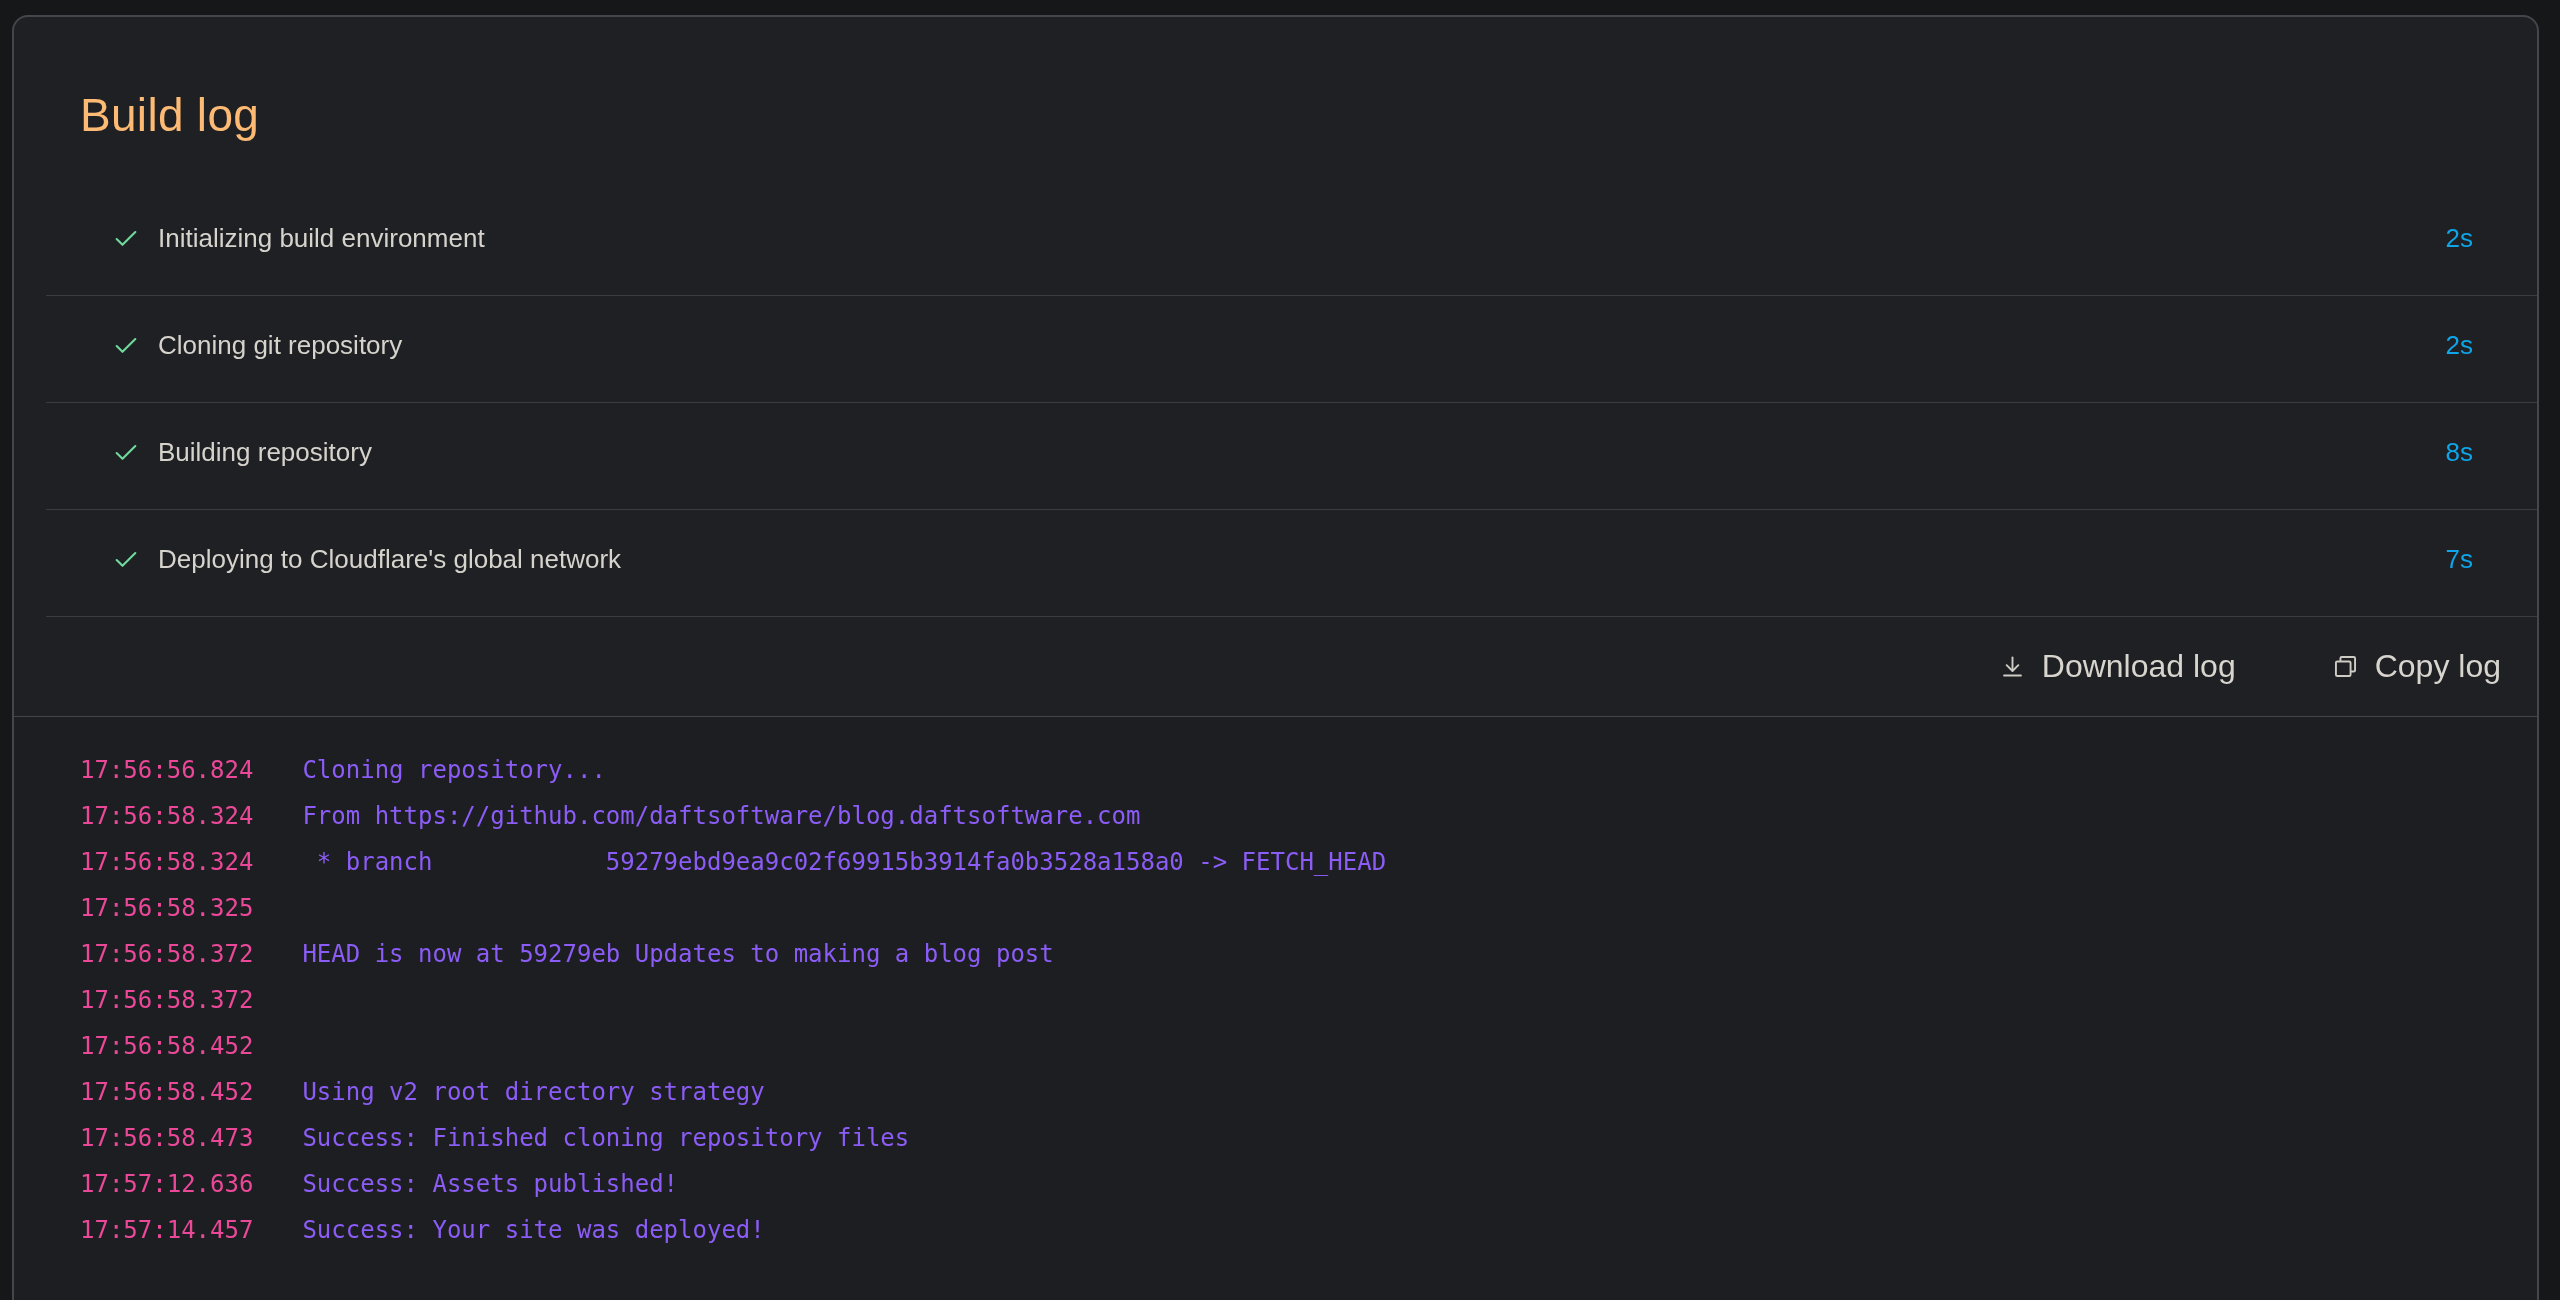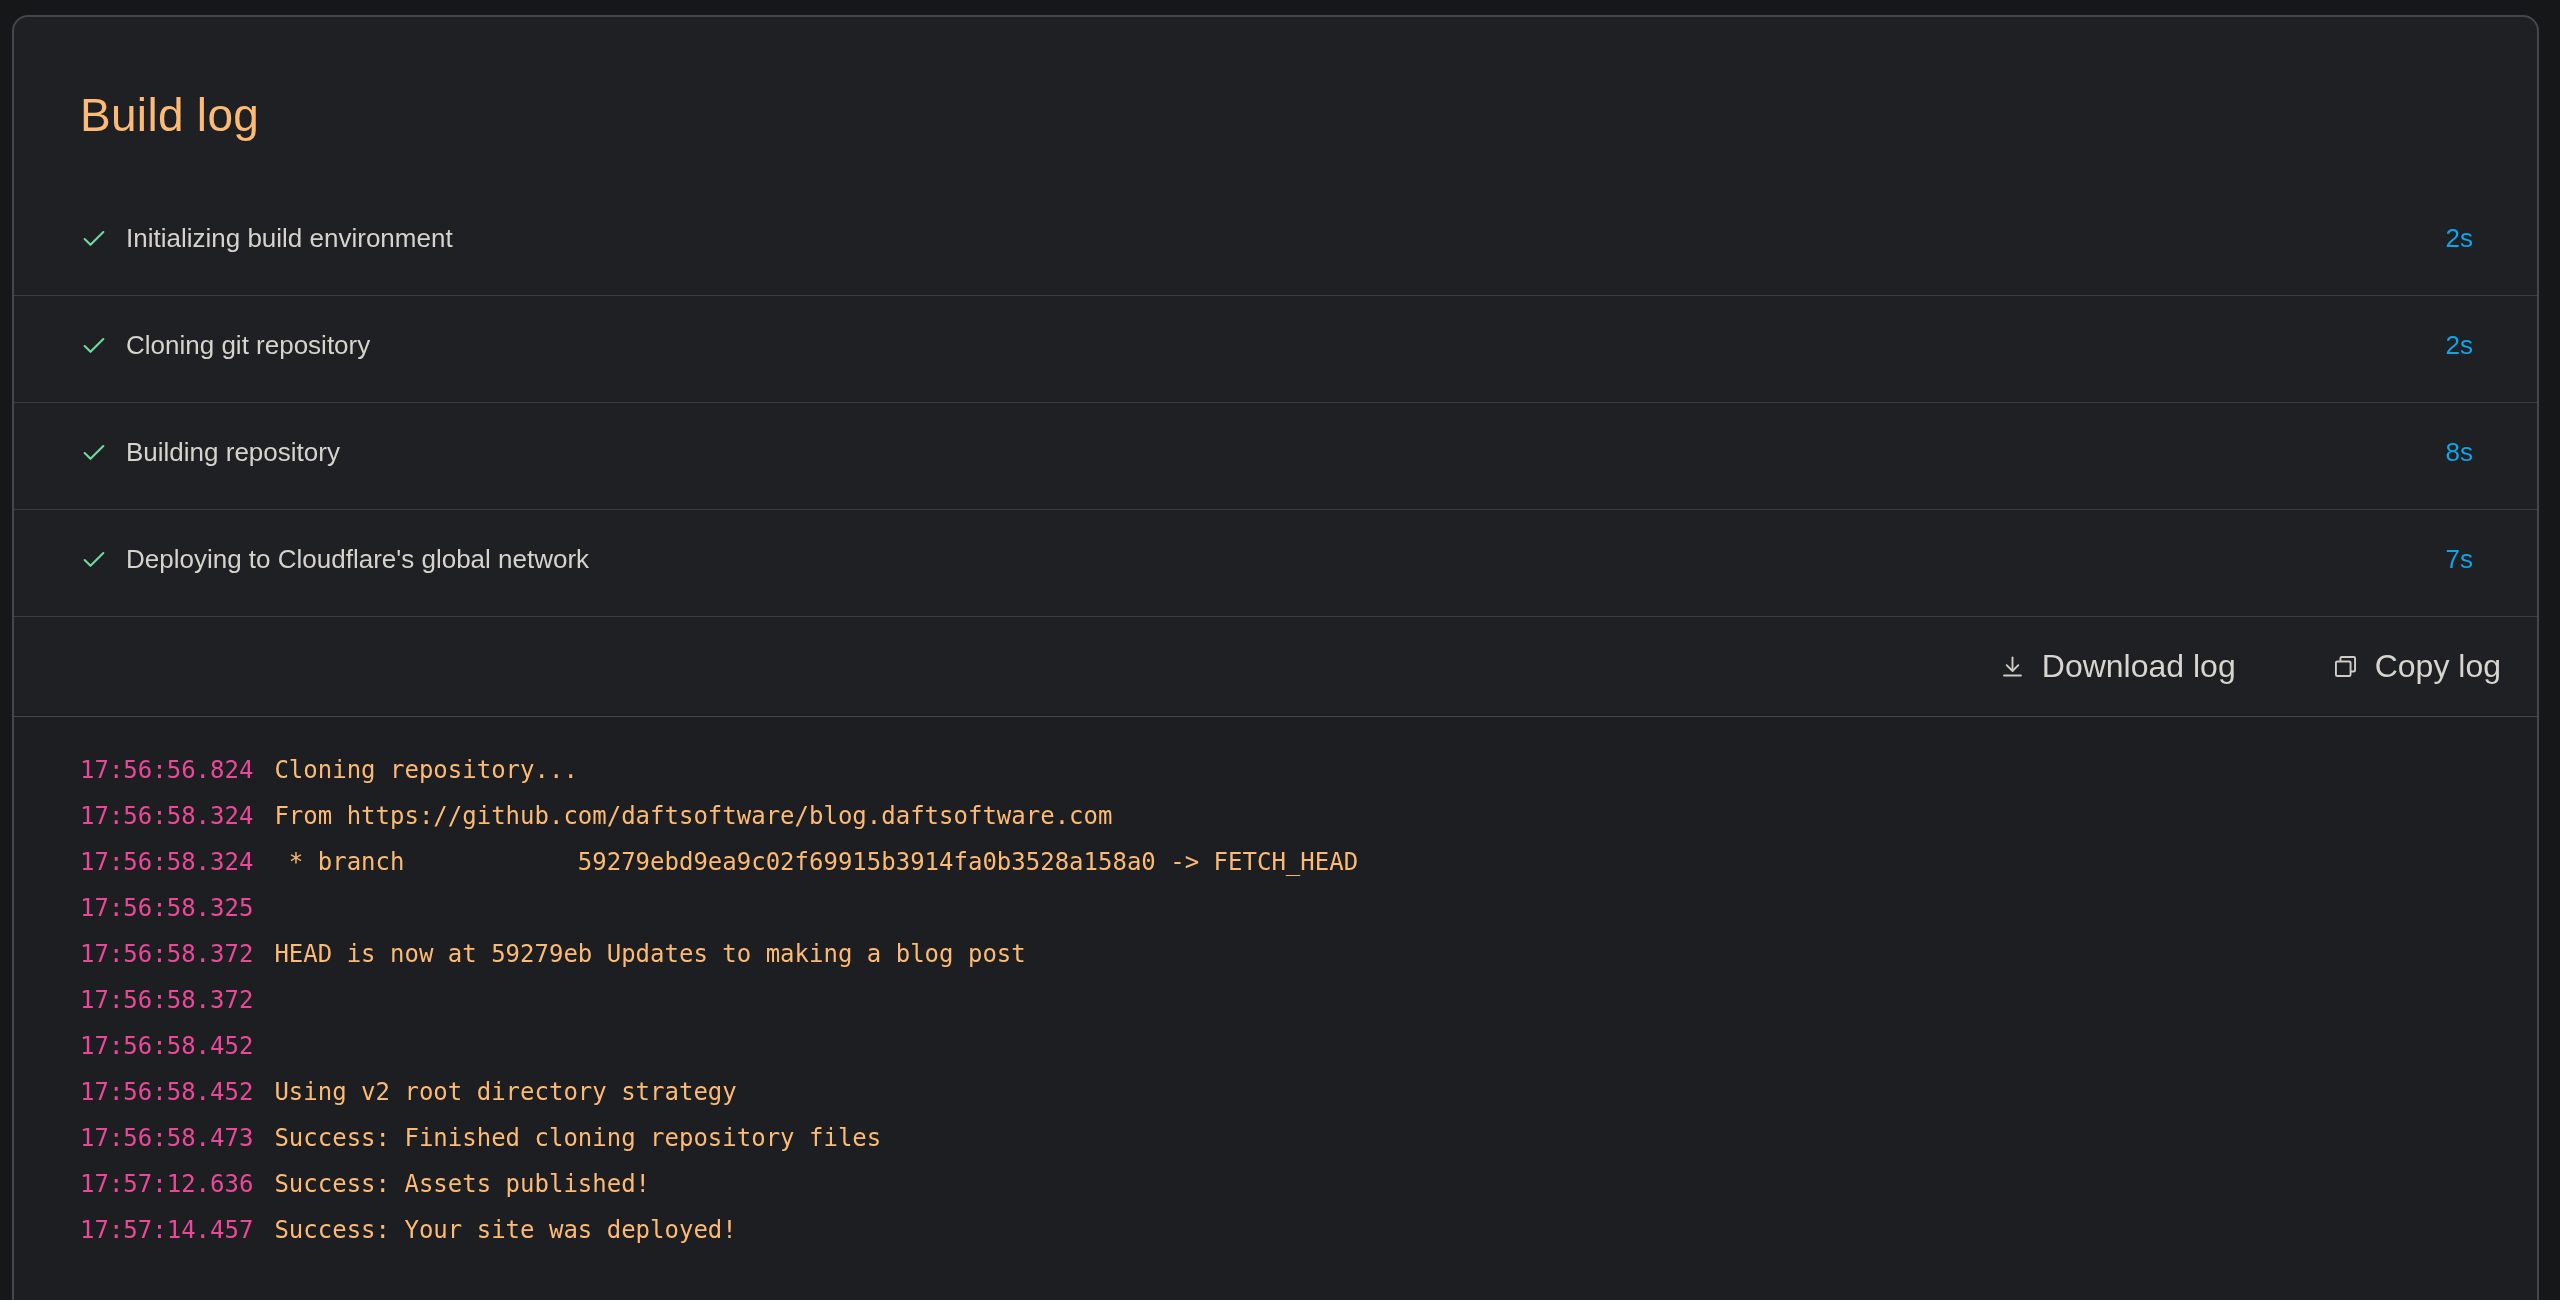--- a/index.html
+++ b/index.html
@@ -22,20 +22,21 @@
   .title {
     font-size: 46px; line-height: 56px;
     font-weight: 500; color: #fdba74;
     letter-spacing: 0.3px;
   }
   .step-row {
     display: flex; align-items: center;
     height: 107px;
     padding: 0 64px 7px 66px;
     border-bottom: 1px solid #3b3c41;
+    margin-left: 32px;
   }
   .check-wrap { width: 28px; height: 28px; flex: none; display: flex; align-items: center; }
   .check-wrap svg { width: 28px; height: 28px; }
   .step-label { font-size: 26px; color: #d6d3cd; margin-left: 18px; }
   .step-duration { margin-left: auto; font-size: 26px; color: #0ea5e9; }
   .actions-row {
     display: flex; align-items: center; justify-content: flex-end;
     height: 100px;
     padding: 0 16px 0 64px;
     border-bottom: 1px solid #45464c;
@@ -52,21 +53,21 @@
     padding: 30px 64px 60px 66px;
     background: #1d1e21;
   }
   .log-line {
     font-family: "DejaVu Sans Mono", monospace;
     font-size: 24px; line-height: 46px;
     white-space: pre;
     color: #d3d0ca;
   }
   .log-time { color: #ec4899; }
-  .log-msg { margin-left: 21px; color: #fdba74; }
+  .log-msg { margin-left: 49px; color: #8b5cf6; }
 </style>
 </head>
 <body>
 
 <div class="card">
 
   <div class="card-header">
     <div class="title">Build log</div>
   </div>
 

